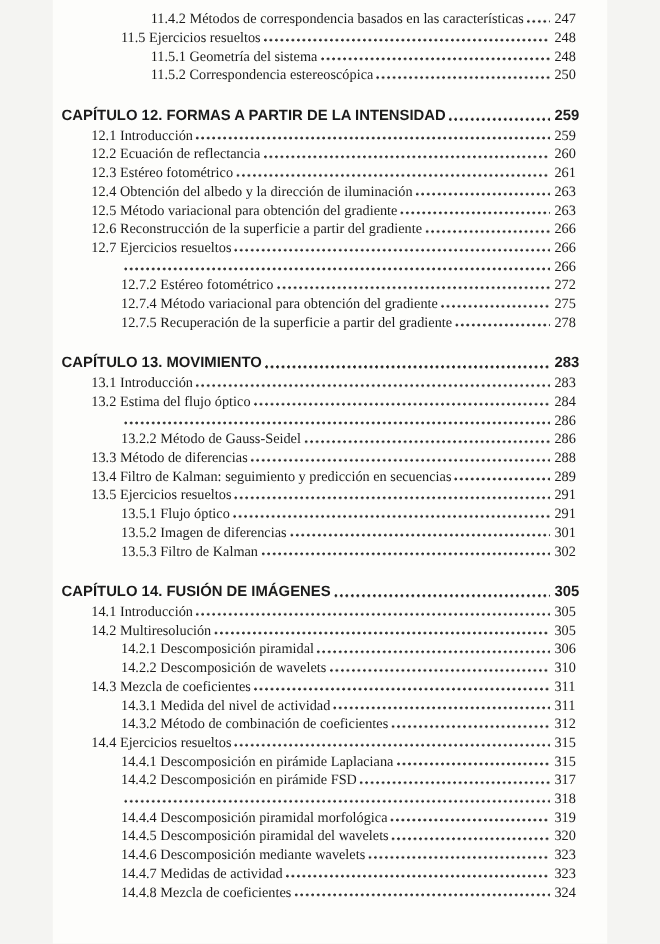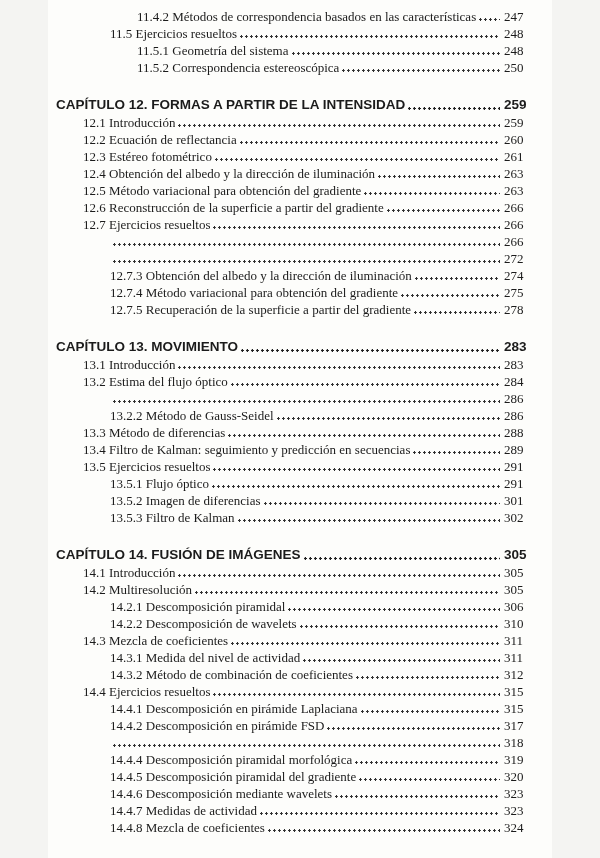--- a/index.html
+++ b/index.html
@@ -129,27 +129,23 @@
       <div class="row level-1">
         <span class="label">12.7 Ejercicios resueltos</span>
         <span class="leader"></span>
         <span class="page-num">266</span>
       </div>
       <div class="row level-2">
         <span class="leader"></span>
         <span class="page-num">266</span>
       </div>
       <div class="row level-2">
+        <span class="label">12.7.2 Estéreo fotométrico</span>
         <span class="leader"></span>
         <span class="page-num">272</span>
-      </div>
-      <div class="row level-2">
-        <span class="label">12.7.3 Obtención del albedo y la dirección de iluminación</span>
-        <span class="leader"></span>
-        <span class="page-num">274</span>
       </div>
       <div class="row level-2">
         <span class="label">12.7.4 Método variacional para obtención del gradiente</span>
         <span class="leader"></span>
         <span class="page-num">275</span>
       </div>
       <div class="row level-2">
         <span class="label">12.7.5 Recuperación de la superficie a partir del gradiente</span>
         <span class="leader"></span>
         <span class="page-num">278</span>
@@ -266,21 +262,21 @@
       <div class="row level-2">
         <span class="leader"></span>
         <span class="page-num">318</span>
       </div>
       <div class="row level-2">
         <span class="label">14.4.4 Descomposición piramidal morfológica</span>
         <span class="leader"></span>
         <span class="page-num">319</span>
       </div>
       <div class="row level-2">
-        <span class="label">14.4.5 Descomposición piramidal del gradiente</span>
+        <span class="label">14.4.5 Descomposición piramidal del wavelets</span>
         <span class="leader"></span>
         <span class="page-num">320</span>
       </div>
       <div class="row level-2">
         <span class="label">14.4.6 Descomposición mediante wavelets</span>
         <span class="leader"></span>
         <span class="page-num">323</span>
       </div>
       <div class="row level-2">
         <span class="label">14.4.7 Medidas de actividad</span>

